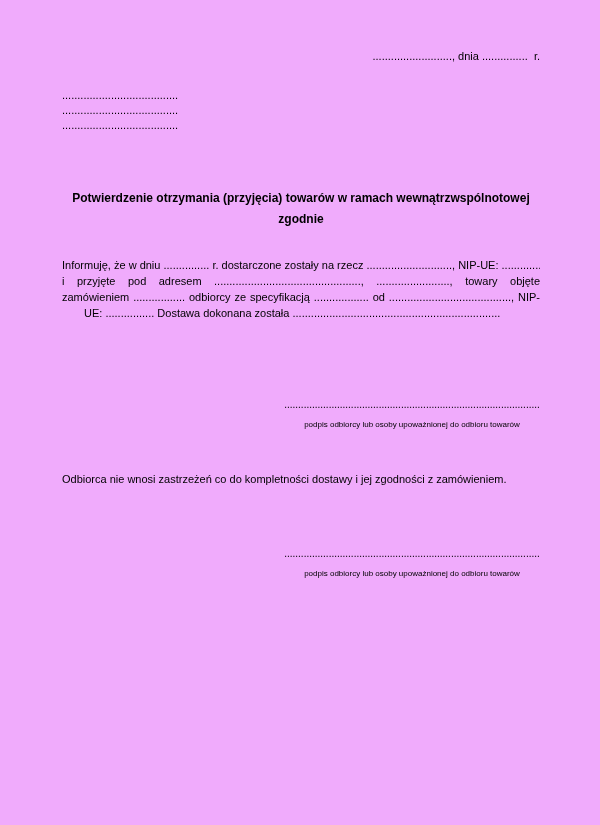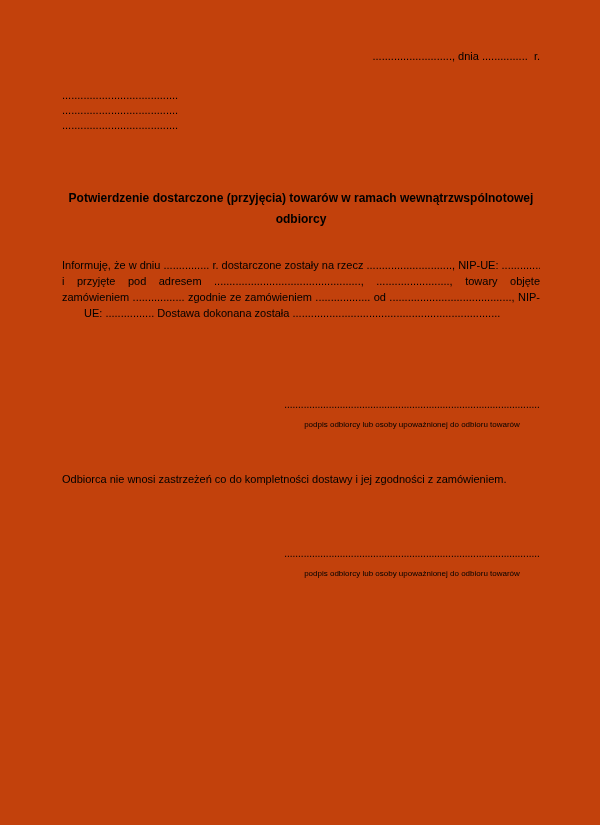--- a/index.html
+++ b/index.html
@@ -2,21 +2,21 @@
 <html lang="pl"><head>
 <meta charset="utf-8">
 <style>
   html, body { margin: 0; padding: 0; background: #ffffff; }
   .page {
     position: relative;
     width: 600px;
     height: 825px;
     box-sizing: border-box;
     padding: 50px 60px 0 62px;
-    background: #c2410c;
+    background: #f0abfc;
     color: #000000;
     font-family: "Liberation Sans", "DejaVu Sans", sans-serif;
     font-size: 11px;
     overflow: hidden;
   }
   .date-line {
     text-align: right;
     white-space: nowrap;
     line-height: 13px;
   }
@@ -74,28 +74,28 @@
 
   <div class="date-line">.........................., dnia ...............&nbsp;&nbsp;r.</div>
 
   <div class="sender-block">
     <div class="sender-line">......................................</div>
     <div class="sender-line">......................................</div>
     <div class="sender-line">......................................</div>
   </div>
 
   <div class="doc-title">
-    <div>Potwierdzenie dostarczone (przyjęcia) towarów w ramach wewnątrzwspólnotowej</div>
-    <div>odbiorcy</div>
+    <div>Potwierdzenie otrzymania (przyjęcia) towarów w ramach wewnątrzwspólnotowej</div>
+    <div>zgodnie</div>
   </div>
 
   <div class="body-par">
     <div class="jline">Informuję, że w dniu ............... r. dostarczone zostały na rzecz ............................, NIP-UE: ................</div>
     <div class="jline">i przyjęte pod adresem ................................................, ........................, towary objęte</div>
-    <div class="jline">zamówieniem ................. zgodnie ze zamówieniem .................. od ........................................, NIP-</div>
+    <div class="jline">zamówieniem ................. odbiorcy ze specyfikacją .................. od ........................................, NIP-</div>
     <div class="jline last">UE: ................ Dostawa dokonana została ....................................................................</div>
   </div>
 
   <div class="sig-block">
     <div class="sig-line">............................................................................................</div>
     <div class="sig-caption">podpis odbiorcy lub osoby upoważnionej do odbioru towarów</div>
   </div>
 
   <div class="statement">Odbiorca nie wnosi zastrzeżeń co do kompletności dostawy i jej zgodności z zamówieniem.</div>
 

